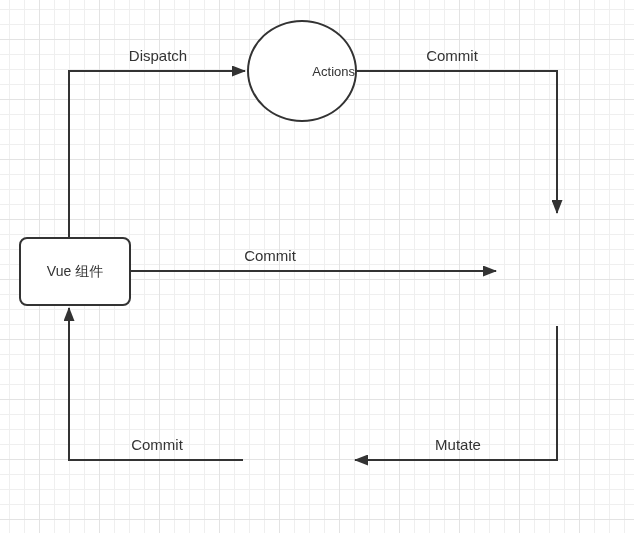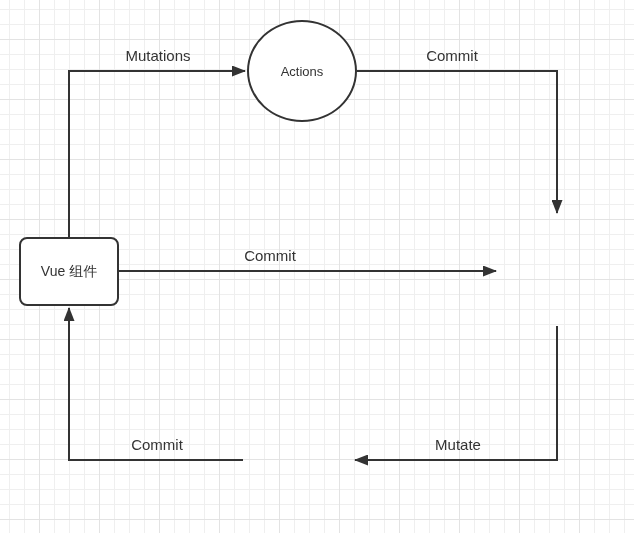--- a/index.html
+++ b/index.html
@@ -48,22 +48,23 @@
     color: #333333;
     font-size: 14px;
     text-align: center;
   }
   .node.rect {
     border-radius: 8px;
   }
   .node.circle {
     border-radius: 50%;
     font-size: 13px;
+    justify-content: flex-end;
   }
-  #node-vue        { left: 19px;  top: 237px; width: 100px; height: 69px;  }
+  #node-vue        { left: 19px;  top: 237px; width: 112px; height: 69px;  }
   #node-actions    { left: 247px; top: 20px;  width: 110px; height: 102px; }
   #node-mutations  { left: 498px; top: 215px; width: 116px; height: 111px; }
   #node-state      { left: 243px; top: 408px; width: 110px; height: 102px; }
   .edge-label {
     position: absolute;
     transform: translate(-50%, -50%);
     color: #333333;
     font-size: 15px;
     white-space: nowrap;
   }
@@ -94,21 +95,21 @@
   <div class="node rect" id="node-vue">
     <span>Vue 组件</span>
   </div>
 
   <div class="node circle" id="node-actions">
     <span>Actions</span>
   </div>
 
 
 
-  <div class="edge-label" id="label-dispatch">Mutations</div>
+  <div class="edge-label" id="label-dispatch">Dispatch</div>
 
   <div class="edge-label" id="label-commit-top">Commit</div>
 
   <div class="edge-label" id="label-commit-mid">Commit</div>
 
   <div class="edge-label" id="label-mutate">Mutate</div>
 
   <div class="edge-label" id="label-render">Commit</div>
 
 </div>

